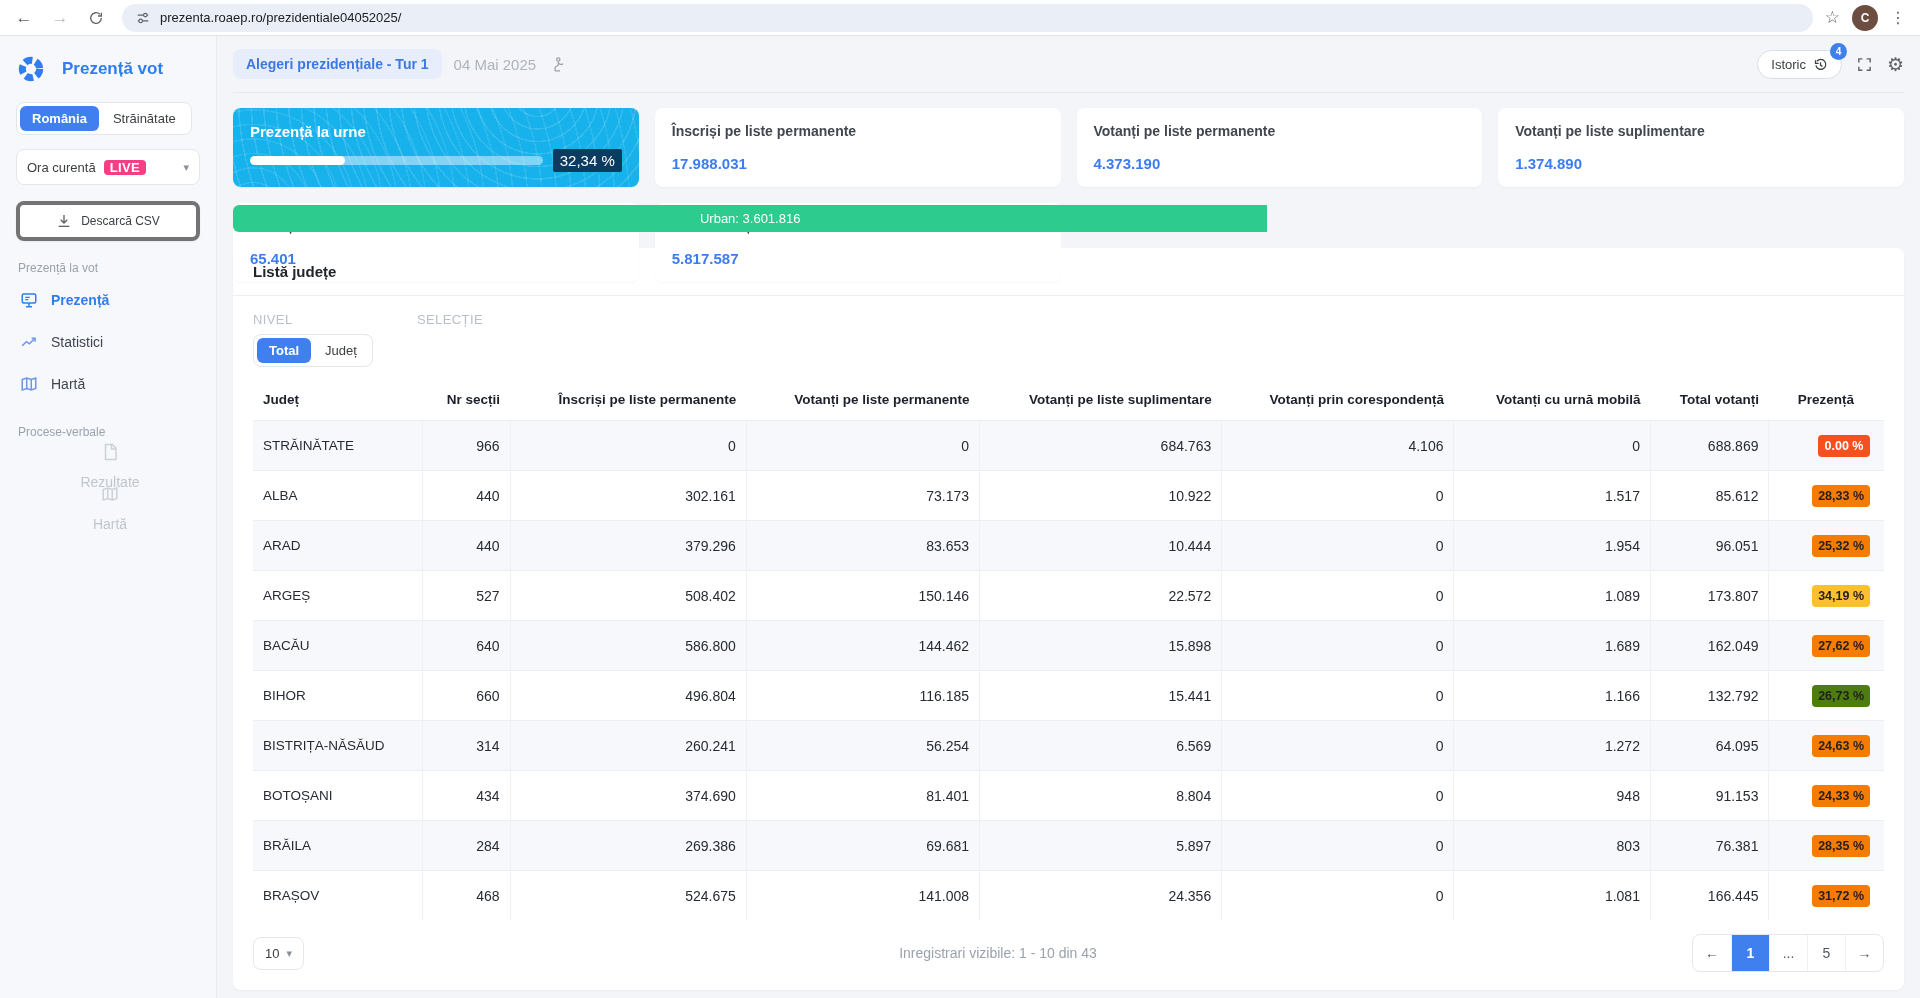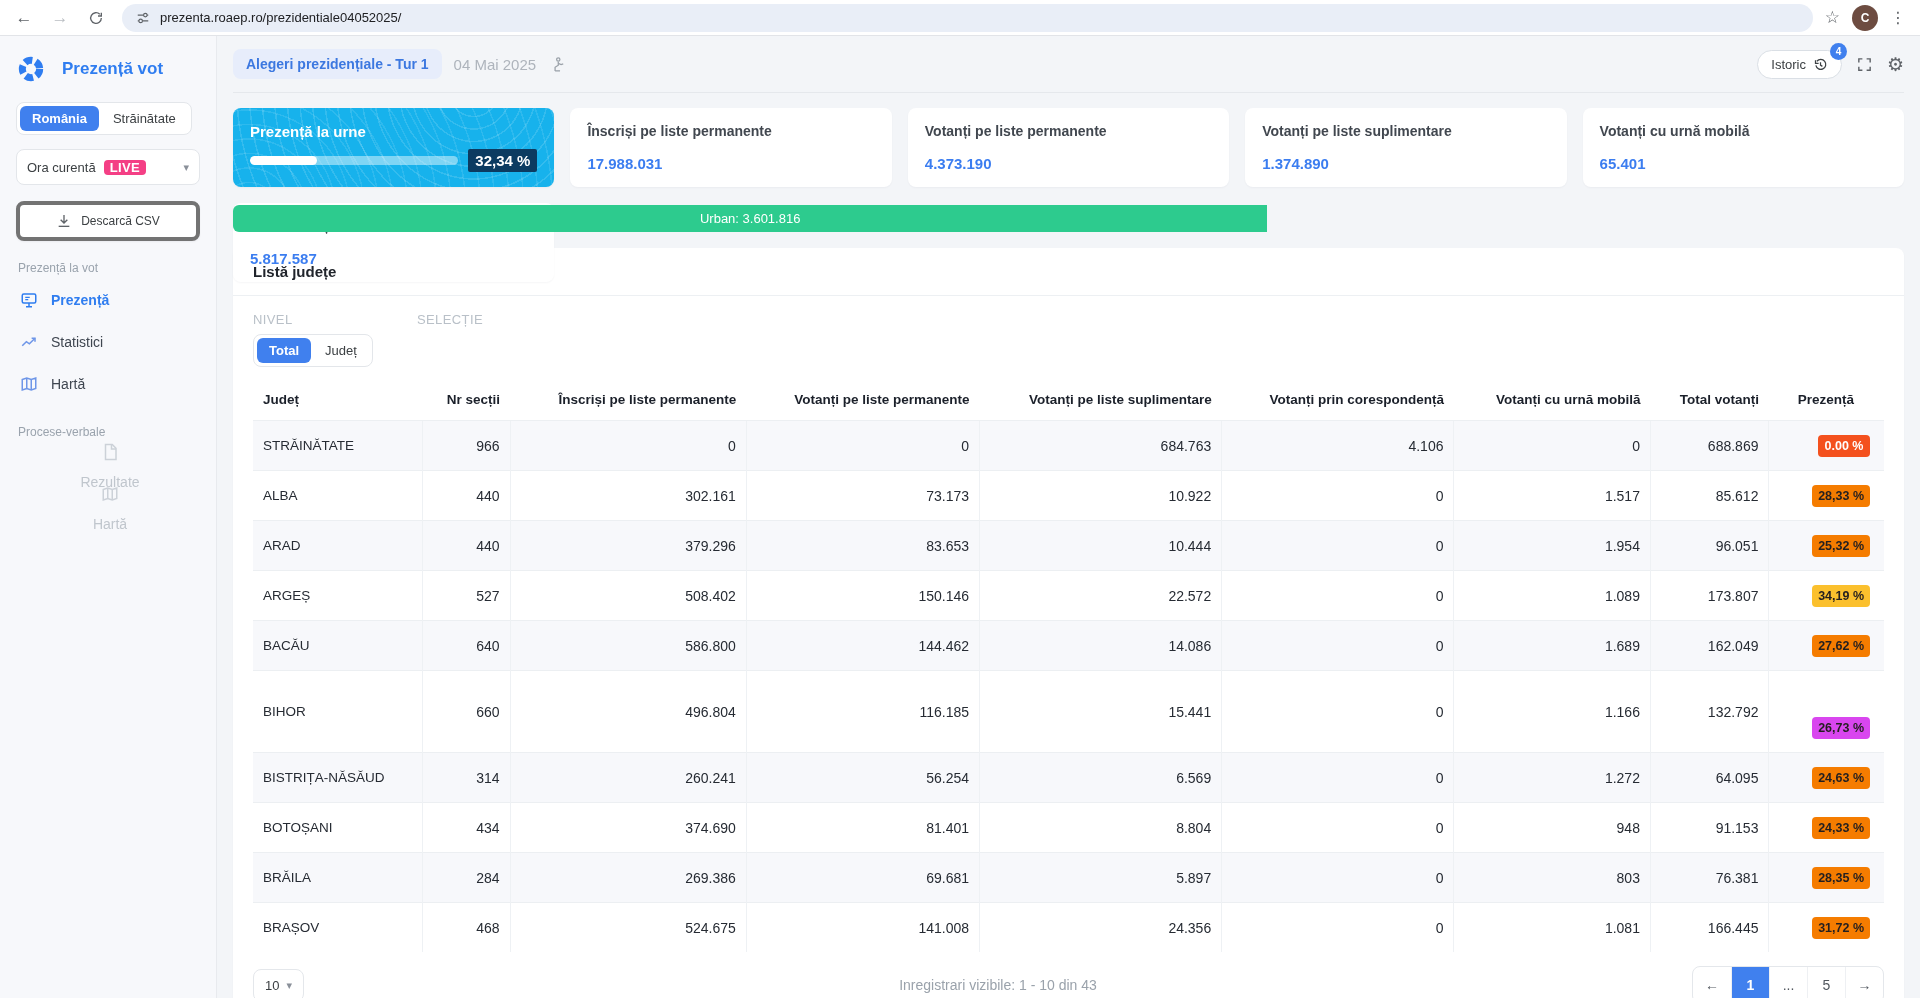--- a/index.html
+++ b/index.html
@@ -57,34 +57,34 @@
   .voter-ic { color:#9aa1a9; display:flex; }
   .header-right { margin-left:auto; display:flex; align-items:center; gap:14px; }
   .istoric-btn { position:relative; display:flex; align-items:center; gap:7px; background:#fff;
     border:1px solid #dadfe5; border-radius:16px; padding:6px 13px; font-size:13px; color:#3c4043; }
   .istoric-badge { position:absolute; top:-8px; right:-6px; background:#4080ee; color:#fff;
     font-size:10px; font-weight:700; min-width:17px; height:17px; border-radius:9px;
     display:flex; align-items:center; justify-content:center; padding:0 4px; }
   .hdr-ic { color:#5f6368; display:flex; align-items:center; font-size:19px; }
 
   
-  .cards { margin-top:15px; display:grid; grid-template-columns:repeat(5,1fr); gap:16px; height:97px; }
+  .cards { margin-top:15px; display:grid; grid-template-columns:repeat(4,1fr); gap:16px; height:97px; }
   .card { background:#fff; border-radius:8px; padding:15px 17px; box-shadow:0 1px 2px rgba(16,24,40,.04); }
   .card-title { font-size:14px; color:#41474f; font-weight:600; }
   .card-value { margin-top:16px; font-size:15px; font-weight:700; color:#3b7df0; }
   .card.turnout { background:#17b2ec; color:#fff; display:flex; flex-direction:column;
     justify-content:space-between; position:relative; overflow:hidden;
     background-image:
       repeating-radial-gradient(circle at 75% -20%, transparent 0 11px, rgba(255,255,255,.13) 11px 12.5px),
       repeating-radial-gradient(circle at 5% 130%, transparent 0 13px, rgba(255,255,255,.10) 13px 14.5px); }
   .card.turnout .card-title { color:#fff; font-size:15px; font-weight:700; }
   .progress-row { display:flex; align-items:center; }
   .progress-track { flex:1; height:9px; background:rgba(255,255,255,.45); border-radius:5px; overflow:hidden; }
   .progress-fill { height:100%; background:#ffffff; border-radius:5px; }
-  .turnout-value { margin-left:10px; background:#0c3b61; color:#fff; font-size:15px; font-weight:700;
+  .turnout-value { margin-left:10px; background:#0c3b61; color:#fff; font-size:15px; font-weight:400;
     padding:3px 7px; border-radius:2px; }
 
   
   .split-bar { height:27px; border-radius:6px; overflow:hidden; display:flex; }
   .split-seg { display:flex; align-items:center; justify-content:center; color:#fff; font-size:13px; }
   .split-seg.urban { background:#2dcb8e; }
   .split-seg.rural { background:#18aaee; flex:1; }
 
   
   .panel { margin:16px 0 12px 0; background:#fff; border-radius:8px; box-shadow:0 1px 2px rgba(16,24,40,.04); }
@@ -371,37 +371,37 @@
     <td class="num">1.089</td>
     <td class="num">173.807</td>
     <td class="c-prez"><span class="pct-badge" style="background: rgb(251, 192, 45); color: rgb(35, 31, 32);">34,19 %</span></td>
   </tr>
 
   <tr>
     <td class="c-judet">BACĂU</td>
     <td class="num">640</td>
     <td class="num">586.800</td>
     <td class="num">144.462</td>
-    <td class="num">14.086</td>
+    <td class="num">15.898</td>
     <td class="num">0</td>
     <td class="num">1.689</td>
     <td class="num">162.049</td>
     <td class="c-prez"><span class="pct-badge" style="background: rgb(245, 124, 0); color: rgb(35, 31, 32);">27,62 %</span></td>
   </tr>
 
   <tr>
     <td class="c-judet">BIHOR</td>
     <td class="num">660</td>
     <td class="num">496.804</td>
     <td class="num">116.185</td>
     <td class="num">15.441</td>
     <td class="num">0</td>
     <td class="num">1.166</td>
     <td class="num">132.792</td>
-    <td class="c-prez"><span class="pct-badge" style="background: #d946ef; color: rgb(35, 31, 32); margin-top: 32px;">26,73 %</span></td>
+    <td class="c-prez"><span class="pct-badge" style="background: #4d7c0f; color: rgb(35, 31, 32);">26,73 %</span></td>
   </tr>
 
   <tr>
     <td class="c-judet">BISTRIȚA-NĂSĂUD</td>
     <td class="num">314</td>
     <td class="num">260.241</td>
     <td class="num">56.254</td>
     <td class="num">6.569</td>
     <td class="num">0</td>
     <td class="num">1.272</td>

